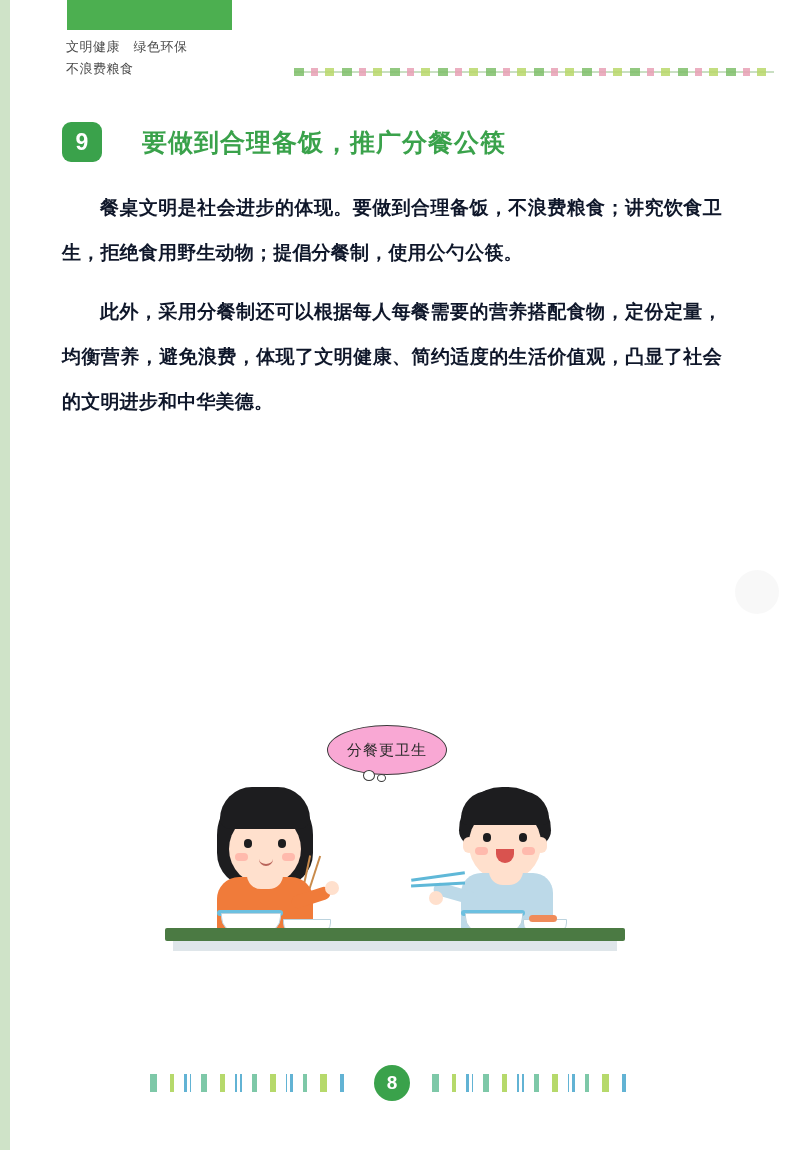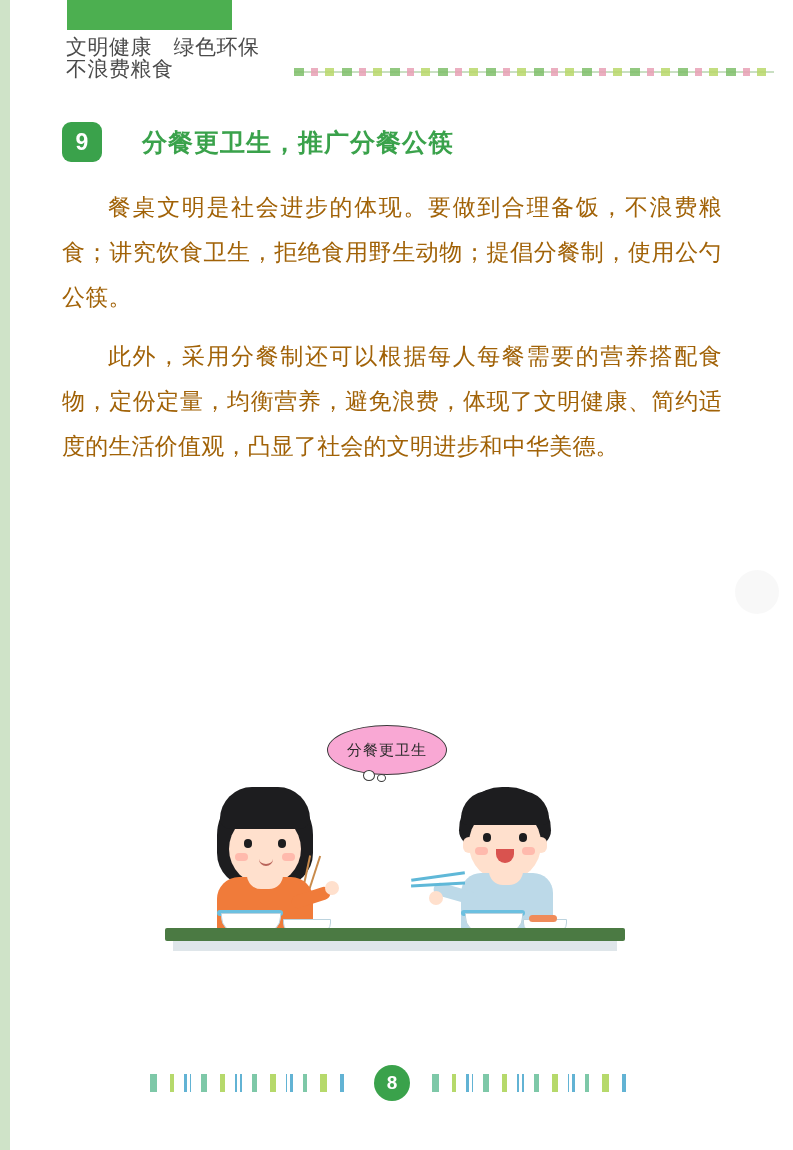--- a/index.html
+++ b/index.html
@@ -47,21 +47,21 @@
     width: 165px;
     height: 30px;
     background: #4caf50;
   }
   .header-title {
     position: absolute;
     left: 4px;
     top: 36px;
     width: 220px;
     font-family: Liberation Sans, sans-serif;
-    font-size: 21px;
+    font-size: 13px;
     line-height: 22px;
     color: #4b4b4b;
     letter-spacing: 0.5px;
   }
   .header-title span { display: block; }
   .header-rule {
     position: absolute;
     left: 232px;
     top: 68px;
     width: 480px;
@@ -127,27 +127,28 @@
 
   
   .content {
     position: absolute;
     left: 62px;
     top: 185px;
     width: 660px;
   }
   .para {
     font-family: "Liberation Serif", serif;
-    font-size: 23px;
+    font-size: 19px;
     line-height: 45px;
-    color: #a16207;
+    color: #0f172a;
     text-indent: 2em;
     text-align: justify;
     margin: 0 0 14px 0;
     letter-spacing: 0.2px;
+    font-weight: bold;
   }
 
   
   .illustration {
     position: absolute;
     left: 165px;
     top: 725px;
     width: 460px;
     height: 245px;
   }
@@ -532,21 +533,21 @@
       <span>不浪费粮食</span>
     </div>
     <div class="header-rule">
       <div class="line"></div>
       <div class="dots"></div>
     </div>
   </div>
 
   <div class="section-head">
     <div class="badge">9</div>
-    <div class="section-title">分餐更卫生，推广分餐公筷</div>
+    <div class="section-title">要做到合理备饭，推广分餐公筷</div>
   </div>
 
   <div class="content">
     <p class="para">餐桌文明是社会进步的体现。要做到合理备饭，不浪费粮食；讲究饮食卫生，拒绝食用野生动物；提倡分餐制，使用公勺公筷。</p>
     <p class="para">此外，采用分餐制还可以根据每人每餐需要的营养搭配食物，定份定量，均衡营养，避免浪费，体现了文明健康、简约适度的生活价值观，凸显了社会的文明进步和中华美德。</p>
   </div>
 
   <div class="watermark"></div>
 
   <div class="illustration">

